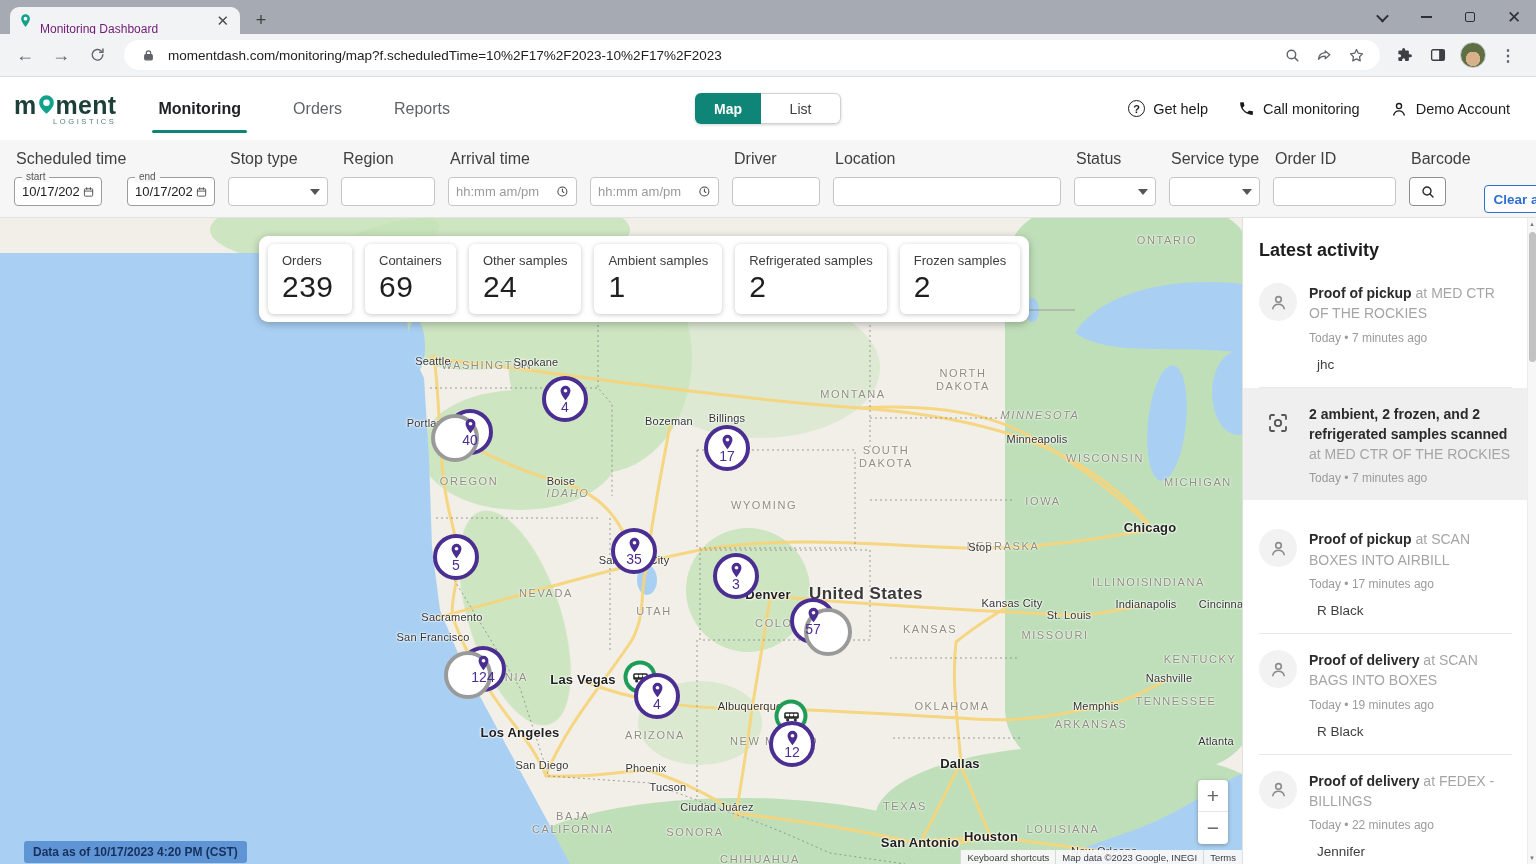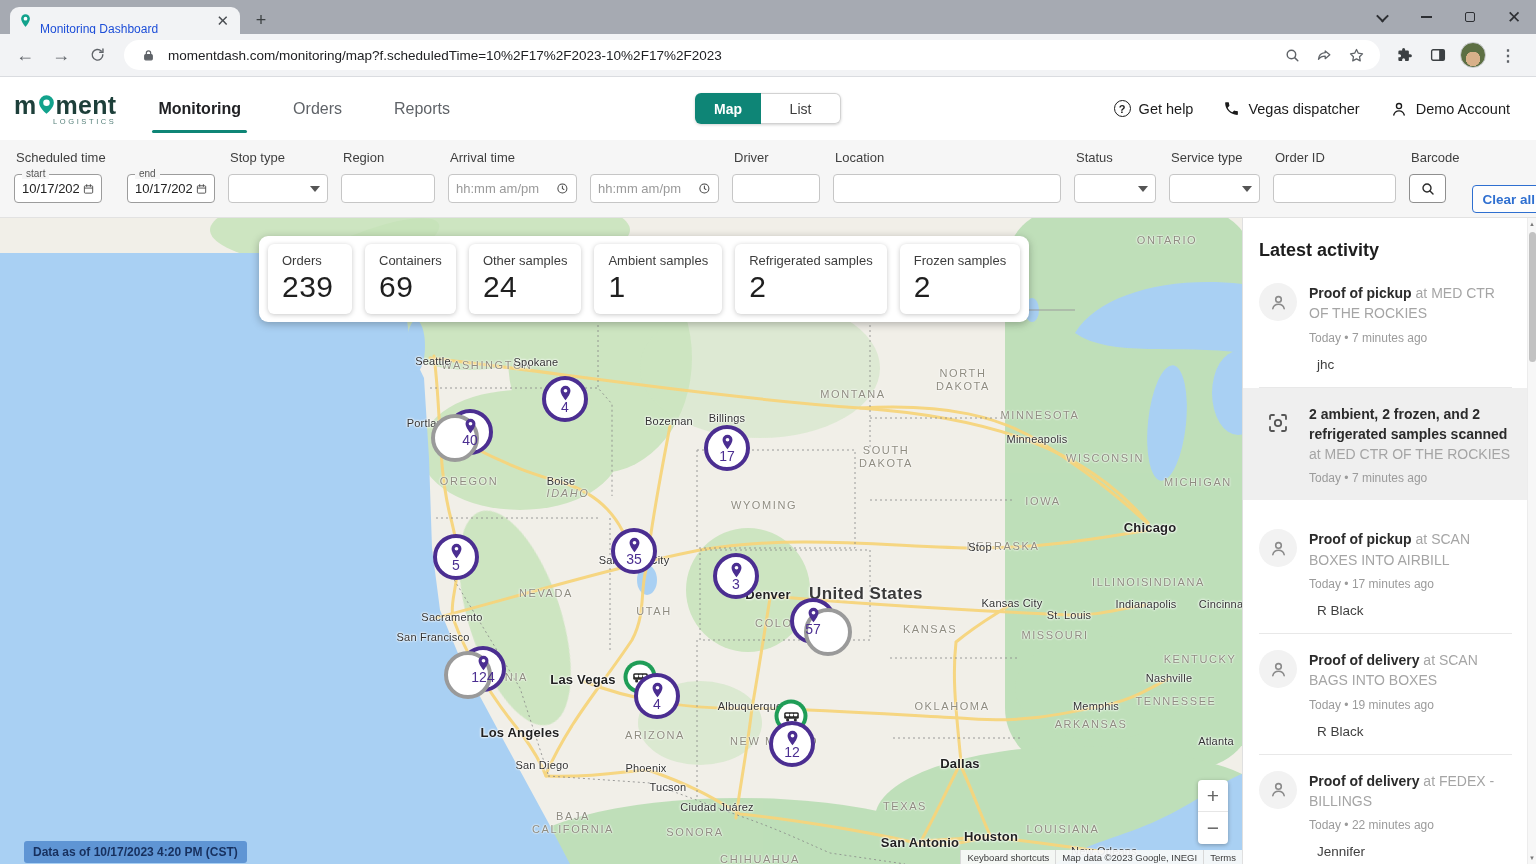--- a/index.html
+++ b/index.html
@@ -4,21 +4,21 @@
 <style>
   * { margin:0; padding:0; box-sizing:border-box; }
   html,body { width:1536px; height:864px; overflow:hidden;
     font-family:"Liberation Sans", sans-serif; background:#fff; }
 
   
   .tabstrip { position:absolute; left:0; top:0; width:1536px; height:34px;
     background:#a6aab2; display:flex; align-items:flex-end; }
   .tab { margin-left:10px; width:230px; height:27px; background:#f2f3f5;
     border-radius:9px 9px 0 0; display:flex; align-items:center; padding:0 8px; gap:7px; }
-  .tab-title { font-size:12px; color:#1d4ed8; flex:1; white-space:nowrap; overflow:hidden;margin-top:16px; }
+  .tab-title { font-size:12px; color:#701a75; flex:1; white-space:nowrap; overflow:hidden;margin-top:16px; }
   .tab-close { font-size:15px; color:#4a4d52; line-height:1; padding:0 3px; cursor:default; }
   .newtab { width:26px; height:26px; margin:0 0 1px 8px; display:flex; align-items:center;
     justify-content:center; font-size:18px; color:#3c4043; }
   .win-controls { margin-left:auto; display:flex; align-items:center; height:34px; }
   .win-controls .wc { width:44px; height:34px; display:flex; align-items:center; justify-content:center; color:#2d2f33; }
   .chev { width:9px; height:9px; border-right:2px solid #2d2f33; border-bottom:2px solid #2d2f33;
     transform:rotate(45deg) translate(-1px,-1px); }
   .minimize-bar { width:11px; height:2px; background:#2d2f33; }
   .maximize-box { width:10px; height:10px; border:1.6px solid #2d2f33; border-radius:2px; }
   .close-x { font-size:17px; }
@@ -59,21 +59,21 @@
   .hdr-actions { margin-left:auto; display:flex; align-items:center; gap:30px; }
   .hdr-act { display:flex; align-items:center; gap:8px; font-size:14.5px; color:#1b1b1b;
     background:none; border:none; font-family:inherit; }
   .qcircle { width:17px; height:17px; border:1.6px solid #1b1b1b; border-radius:50%;
     display:flex; align-items:center; justify-content:center; font-size:11px; font-weight:700; }
 
   
   .filterbar { position:absolute; left:0; top:140px; width:1536px; height:78px; background:#f6f6f6;
     border-bottom:1px solid #e2e2e2; display:flex; gap:13px; padding:8px 14px 0; }
   .fgroup { display:flex; flex-direction:column; }
-  .flab { font-size:13px; color:#3f3f3f; margin:2px 0 9px 2px; white-space:nowrap; }
+  .flab { font-size:16px; color:#3f3f3f; margin:2px 0 9px 2px; white-space:nowrap; }
   .frow { display:flex; gap:25px; }
   .frow.tight { gap:13px; }
   .ffield { position:relative; height:29px; background:#fff; border:1px solid #9c9c9c; border-radius:4px;
     display:flex; align-items:center; padding:0 7px; gap:4px; }
   .ffield.soft { border-color:#c6c6c6; }
   .ffield input { border:none; outline:none; width:100%; font-size:13px; color:#222;
     font-family:inherit; background:transparent; }
   .ffield input::placeholder { color:#9a9a9a; }
   .flabel-notch { position:absolute; top:-7px; left:7px; font-size:10px; color:#555;
     background:#f6f6f6; padding:0 4px; }
@@ -261,21 +261,21 @@
   </div>
   <div class="hdr-actions">
     <button class="hdr-act">
       <span class="qcircle">?</span>
       <span>Get help</span>
     </button>
     <button class="hdr-act">
       <svg width="17" height="17" viewBox="0 0 24 24" fill="#1b1b1b">
           <path d="M6.6 10.8c1.5 2.9 3.7 5.1 6.6 6.6l2.2-2.2c.3-.3.7-.4 1.1-.2 1.2.4 2.4.6 3.5.6.6 0 1 .4 1 1V20c0 .6-.4 1-1 1C10.6 21 3 13.4 3 4c0-.6.4-1 1-1h3.4c.6 0 1 .4 1 1 0 1.2.2 2.4.6 3.5.1.4 0 .8-.2 1.1l-2.2 2.2z"></path>
         </svg>
-      <span>Vegas dispatcher</span>
+      <span>Call monitoring</span>
     </button>
     <button class="hdr-act">
       <svg width="18" height="18" viewBox="0 0 24 24" fill="none" stroke="#1b1b1b" stroke-width="1.8" stroke-linecap="round">
           <circle cx="12" cy="8" r="3.4"></circle>
           <path d="M5 20c.9-3.6 3.6-5.6 7-5.6s6.1 2 7 5.6"></path>
         </svg>
       <span>Demo Account</span>
     </button>
   </div>
 </div>
@@ -444,21 +444,21 @@
     </svg>
 
     <div class="gen-layer" style="position:absolute;inset:0;">
         <div class="st-label" style="position: absolute; left: 487px; top: 147px;">WASHINGTON</div>
         <div class="st-label" style="position: absolute; left: 1167px; top: 22px;">ONTARIO</div>
         <div class="st-label" style="position: absolute; left: 853px; top: 176px;">MONTANA</div>
         <div class="st-label" style="position: absolute; left: 963px; top: 155px;">NORTH</div>
         <div class="st-label" style="position: absolute; left: 963px; top: 168px;">DAKOTA</div>
         <div class="st-label" style="position: absolute; left: 886px; top: 232px;">SOUTH</div>
         <div class="st-label" style="position: absolute; left: 886px; top: 245px;">DAKOTA</div>
-        <div class="st-label" style="position: absolute; left: 1040px; top: 197px;">MINNESOTA</div>
+        <div class="st-label" style="position: absolute; left: 1040px; top: 197px; font-style: italic;">MINNESOTA</div>
         <div class="st-label" style="position: absolute; left: 1105px; top: 240px;">WISCONSIN</div>
         <div class="st-label" style="position: absolute; left: 1198px; top: 264px;">MICHIGAN</div>
         <div class="st-label" style="position: absolute; left: 469px; top: 263px;">OREGON</div>
         <div class="st-label" style="position: absolute; left: 568px; top: 275px; font-style: italic;">IDAHO</div>
         <div class="st-label" style="position: absolute; left: 764px; top: 287px;">WYOMING</div>
         <div class="st-label" style="position: absolute; left: 1043px; top: 283px;">IOWA</div>
         <div class="st-label" style="position: absolute; left: 1003px; top: 328px;">NEBRASKA</div>
         <div class="st-label" style="position: absolute; left: 1121px; top: 364px;">ILLINOIS</div>
         <div class="st-label" style="position: absolute; left: 1177px; top: 364px;">INDIANA</div>
         <div class="st-label" style="position: absolute; left: 546px; top: 375px;">NEVADA</div>

